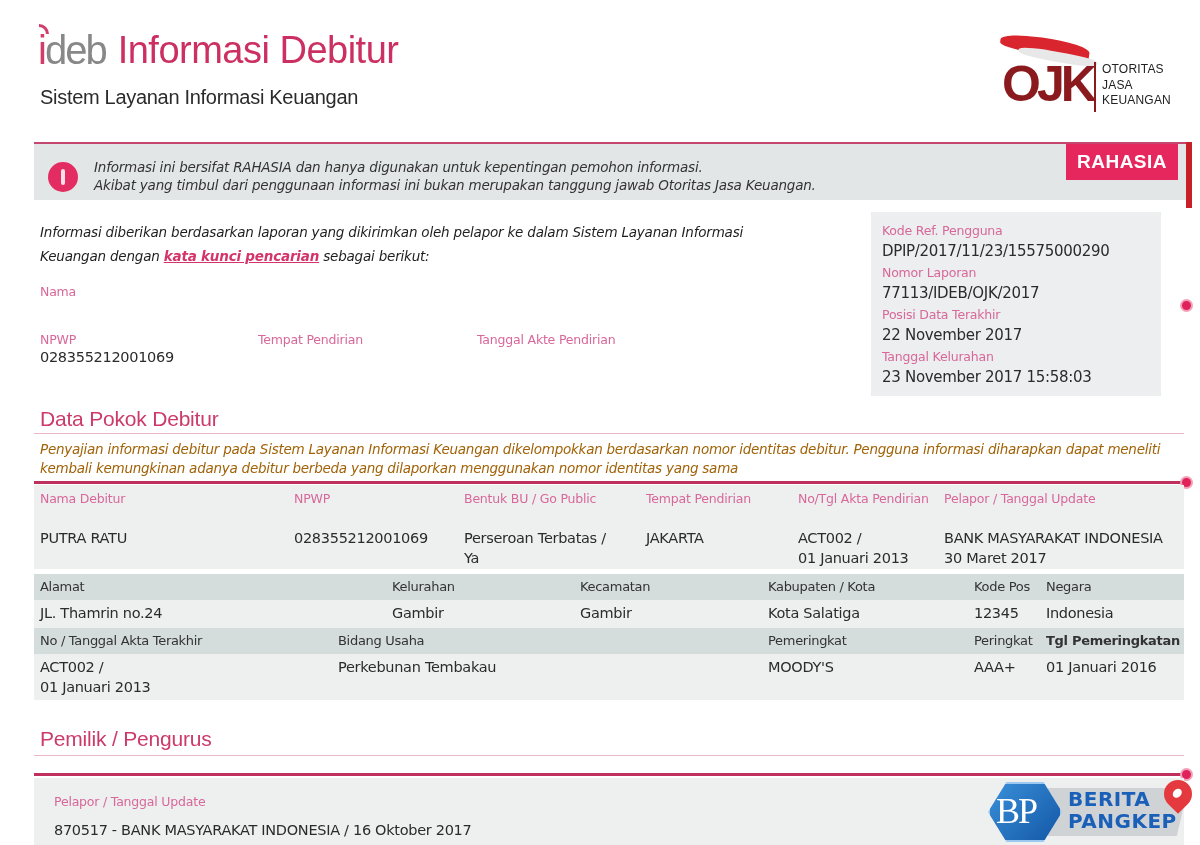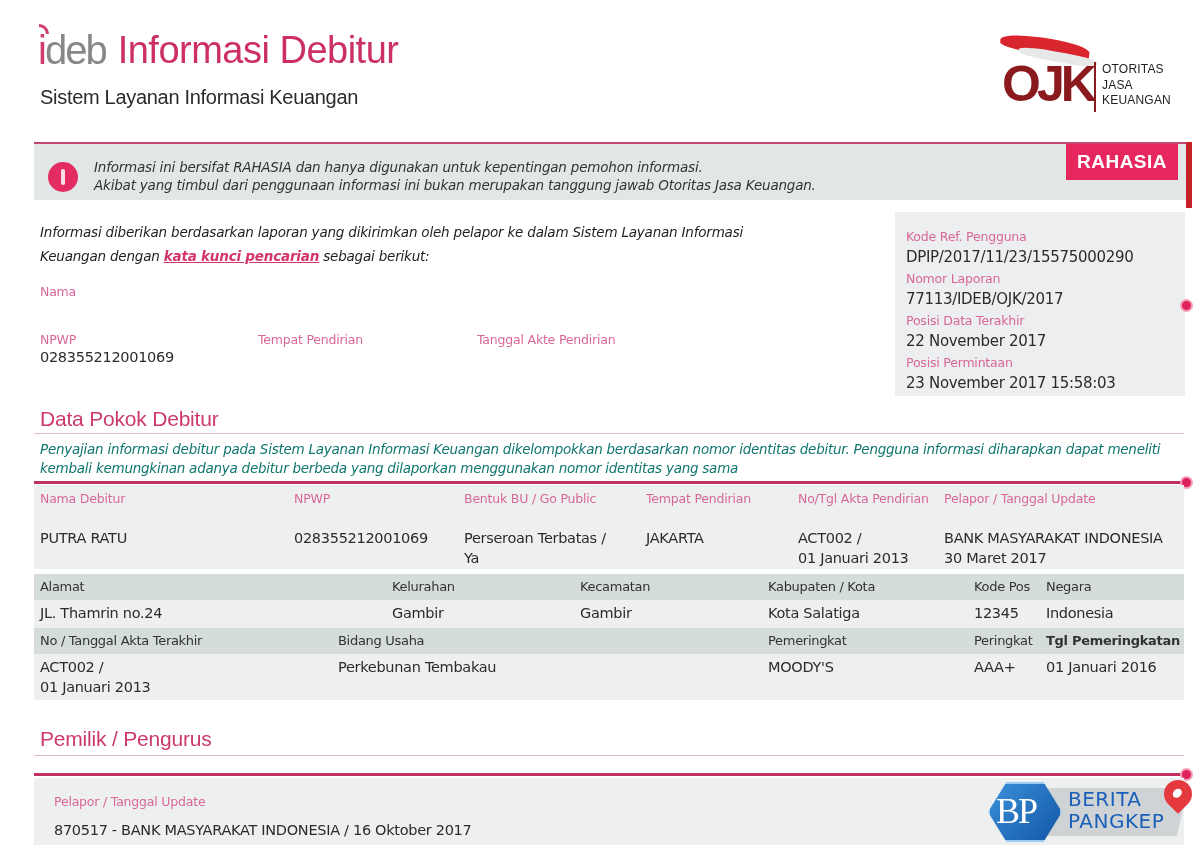--- a/index.html
+++ b/index.html
@@ -36,32 +36,32 @@
   .rahasia-edge { position: absolute; left: 1186px; top: 142px; width: 6px; height: 66px; background: #c72027; }
 
   
   .search-intro { position: absolute; left: 40px; top: 220px; width: 760px; font-size: 13.5px; font-style: italic; line-height: 24px; color: #1e1e1e; letter-spacing: -0.2px; }
   .search-intro a { color: #d4346a; font-weight: bold; text-decoration: underline; }
   .f-nama { position: absolute; left: 40px; top: 284px; }
   .f-npwp { position: absolute; left: 40px; top: 332px; }
   .f-tempat { position: absolute; left: 258px; top: 332px; }
   .f-tanggal { position: absolute; left: 477px; top: 332px; }
 
-  .refbox { position: absolute; left: 895px; top: 212px; width: 290px; height: 184px; background: #eceeef; padding: 16px 11px; }
+  .refbox { position: absolute; left: 871px; top: 212px; width: 290px; height: 184px; background: #eceeef; padding: 10px 11px; }
   .refbox .label { display: block; line-height: 18px; }
   .refbox .value { display: block; font-size: 15px; line-height: 22px; margin-bottom: 2px; }
 
   .dot { position: absolute; width: 13px; height: 13px; border-radius: 50%; background: #e0225a; border: 2px solid #f2a0b8; }
 
   
   .sec-title { position: absolute; left: 40px; font-size: 21px; color: #cc3a6a; font-family: "Liberation Sans", sans-serif; letter-spacing: -0.2px; }
   .thin-rule { position: absolute; left: 34px; height: 1px; background: #e8b8c8; }
   .thick-rule { position: absolute; left: 34px; height: 3px; background: #c0305e; }
 
-  .sec-desc { position: absolute; left: 40px; top: 440px; width: 1130px; font-size: 13.5px; font-style: italic; line-height: 19px; color: #0f766e; letter-spacing: -0.25px; }
+  .sec-desc { position: absolute; left: 40px; top: 440px; width: 1130px; font-size: 13.5px; font-style: italic; line-height: 19px; color: #a16207; letter-spacing: -0.25px; }
 
   
   .debtor-row { position: absolute; left: 34px; top: 485px; width: 1150px; height: 84px; background: #eef0f0; }
   .dcell { position: absolute; top: 5px; }
   .dcell .label { display: block; line-height: 18px; }
   .dcell .value { display: block; margin-top: 20px; }
 
   .grid-head { position: absolute; left: 34px; width: 1150px; height: 26px; background: #d5dcdc; }
   .grid-body { position: absolute; left: 34px; width: 1150px; background: #eef0f0; }
   .gh { position: absolute; top: 5px; font-size: 13px; color: #333; letter-spacing: -0.3px; }
@@ -71,21 +71,21 @@
   
   .owner-box { position: absolute; left: 34px; top: 778px; width: 1150px; height: 67px; background: #eef0f0; }
   .owner-box .label { position: absolute; left: 20px; top: 16px; }
   .owner-box .value { position: absolute; left: 20px; top: 42px; }
 
   
   .wm { position: absolute; left: 988px; top: 780px; width: 210px; height: 64px; }
   .wm-hex { position: absolute; left: 0; top: 2px; width: 74px; height: 60px; background: linear-gradient(135deg, #3a8fd8, #1358a8); clip-path: polygon(25% 0, 75% 0, 100% 50%, 75% 100%, 25% 100%, 0 50%); border: 2px solid #9cc9f0; }
   .wm-bp { position: absolute; left: 8px; top: 10px; font-family: "Liberation Serif", serif; font-size: 36px; color: #fff; letter-spacing: -2px; }
   .wm-band { position: absolute; left: 60px; top: 8px; width: 140px; height: 48px; background: #d0d3d6; clip-path: polygon(0 0, 100% 0, 92% 100%, 0 100%); }
-  .wm-text { position: absolute; left: 80px; top: 8px; font-family: "DejaVu Sans", sans-serif; font-weight: normal; font-size: 20px; line-height: 22px; color: #1a60b8; letter-spacing: 0.5px; }
+  .wm-text { position: absolute; left: 80px; top: 8px; font-family: "DejaVu Sans", sans-serif; font-weight: bold; font-size: 20px; line-height: 22px; color: #1a60b8; letter-spacing: 0.5px; }
   .wm-pin { position: absolute; left: 176px; top: 0; width: 28px; height: 28px; background: #e43a3f; border-radius: 50% 50% 50% 0; transform: rotate(-45deg); }
   .wm-pin:after { content: ""; position: absolute; left: 9px; top: 9px; width: 10px; height: 8px; border-radius: 50%; background: #fff; }
 </style>
 </head>
 <body>
 
 <div class="header">
   <div class="logo-row">
     <div class="ideb">
       <span class="wifi"></span><span class="i">i</span><span>deb</span>
@@ -140,21 +140,21 @@
   <div class="value"></div>
 </div>
 
 <div class="refbox">
   <span class="label">Kode Ref. Pengguna</span>
   <span class="value">DPIP/2017/11/23/15575000290</span>
   <span class="label">Nomor Laporan</span>
   <span class="value">77113/IDEB/OJK/2017</span>
   <span class="label">Posisi Data Terakhir</span>
   <span class="value">22 November 2017</span>
-  <span class="label">Posisi Permintaan</span>
+  <span class="label">Tanggal Kelurahan</span>
   <span class="value">23 November 2017 15:58:03</span>
 </div>
 <div class="dot" style="left:1180px; top:299px;"></div>
 
 <div class="sec-title" style="top:407px;">Data Pokok Debitur</div>
 <div class="thin-rule" style="top:433px; width:1150px;"></div>
 <div class="sec-desc">Penyajian informasi debitur pada Sistem Layanan Informasi Keuangan dikelompokkan berdasarkan nomor identitas debitur. Pengguna informasi diharapkan dapat meneliti kembali kemungkinan adanya debitur berbeda yang dilaporkan menggunakan nomor identitas yang sama</div>
 <div class="thick-rule" style="top:481px; width:1150px;"></div>
 <div class="dot" style="left:1180px; top:476px;"></div>
 

